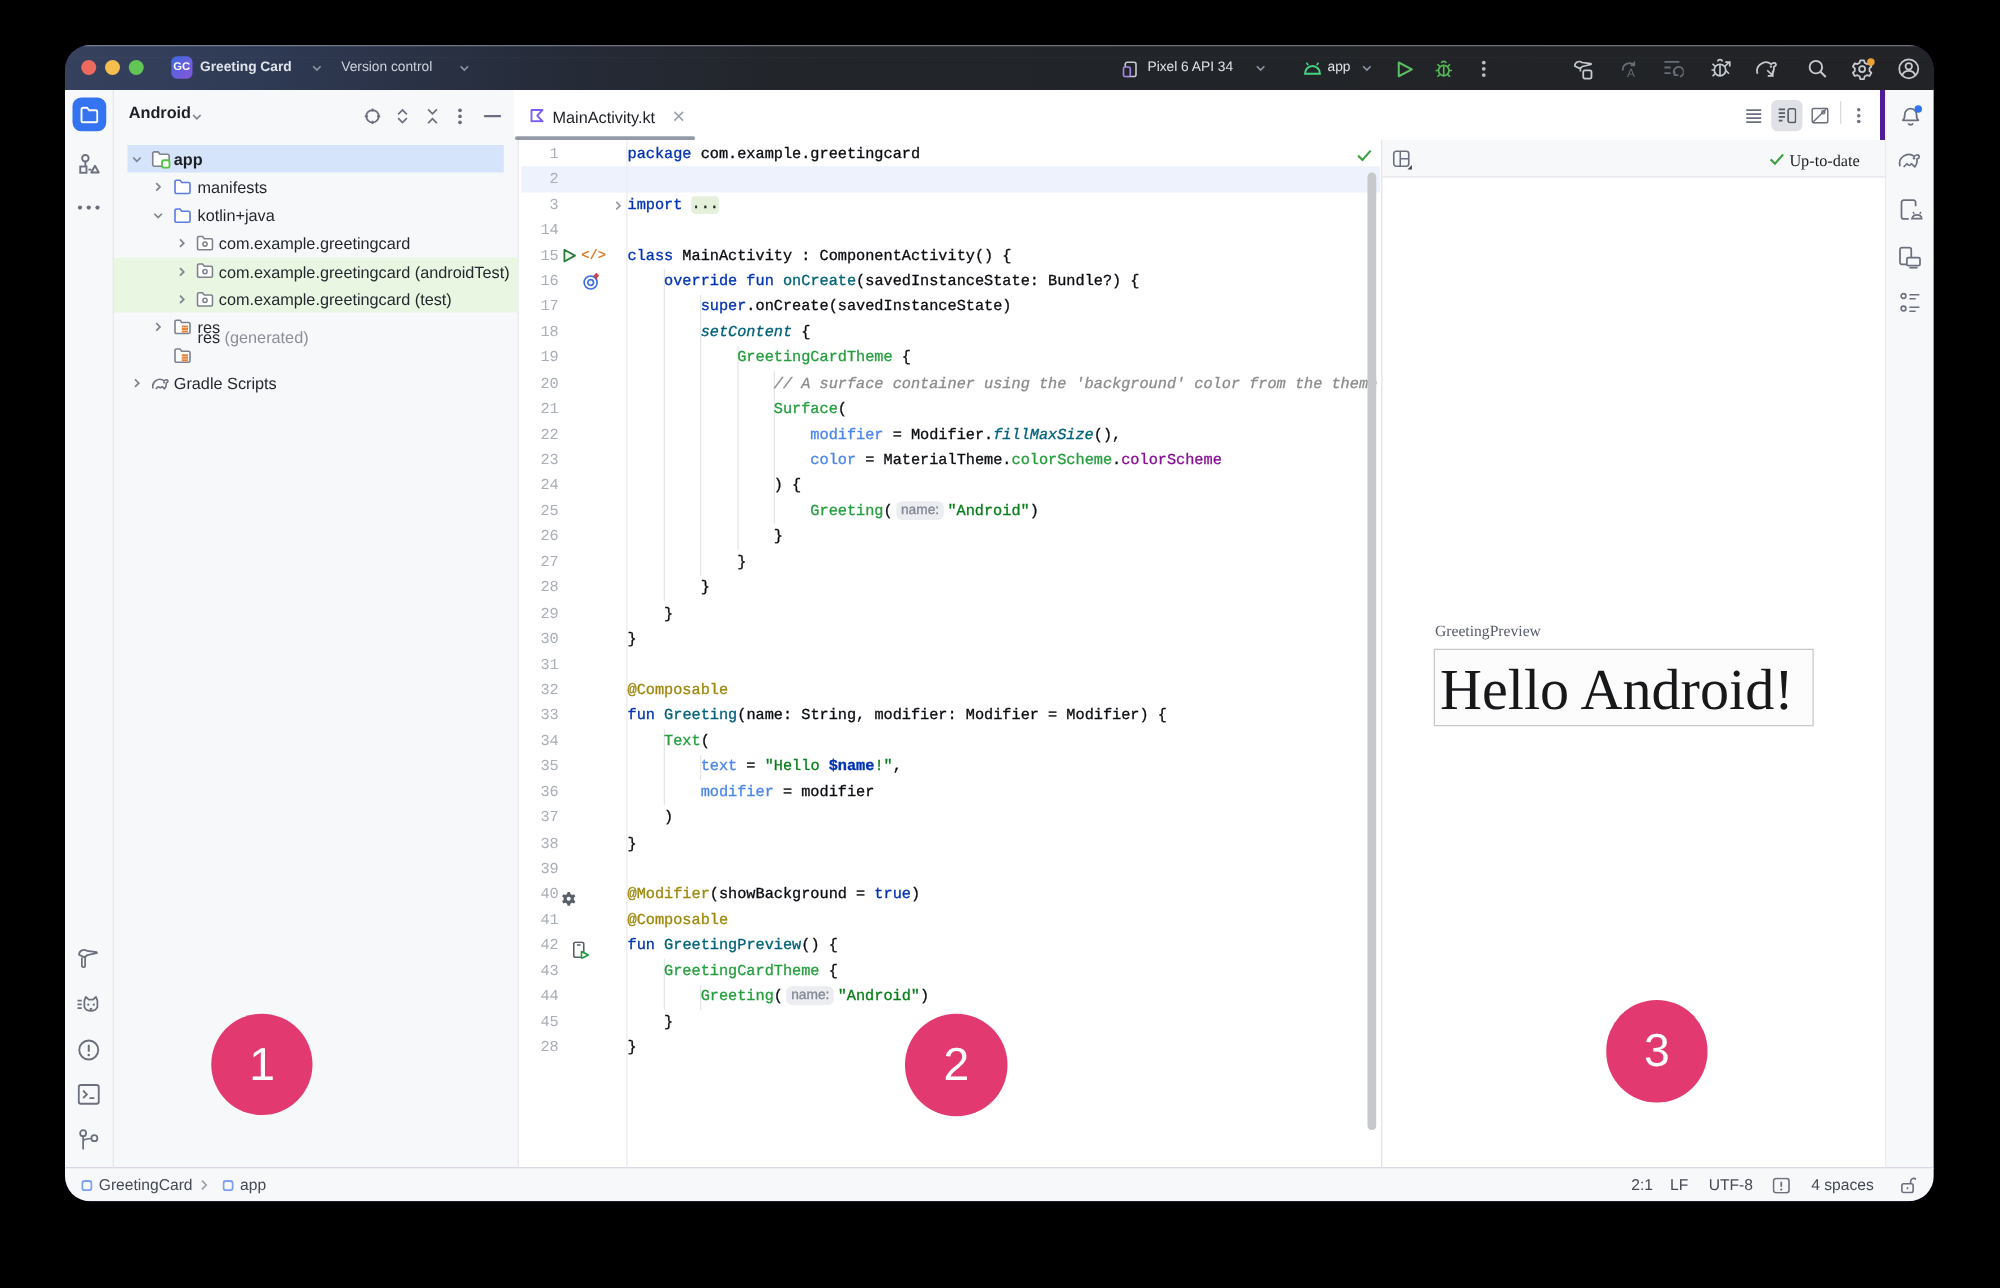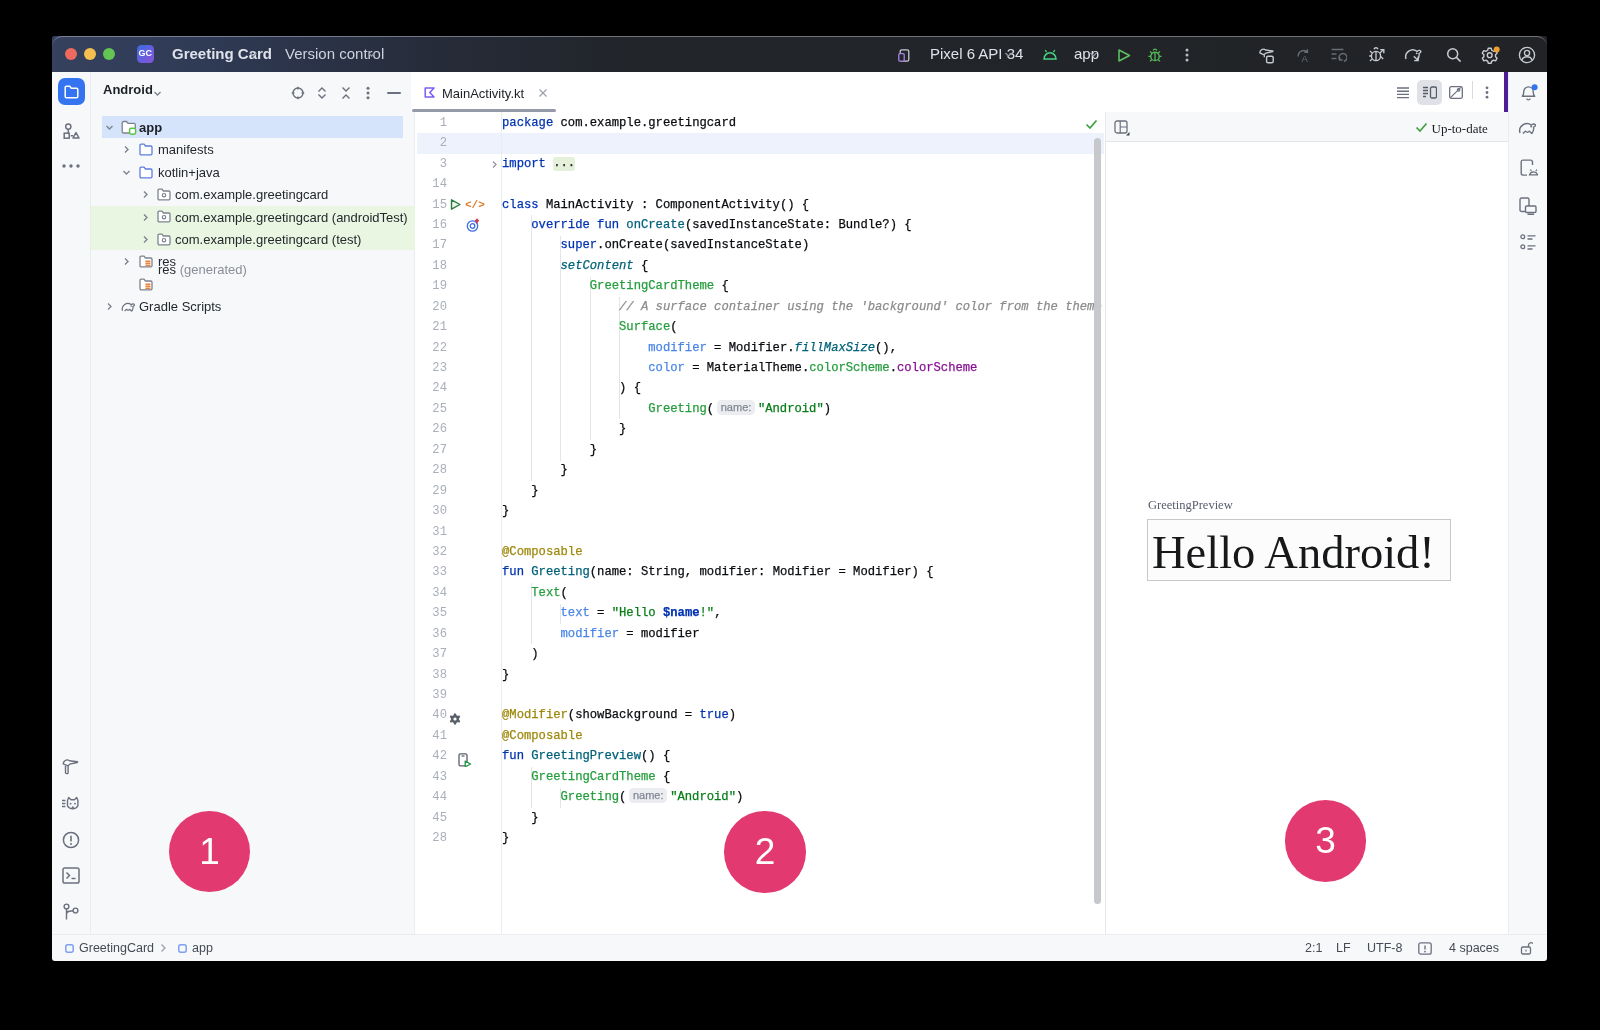--- a/index.html
+++ b/index.html
@@ -1,23 +1,23 @@
 <!DOCTYPE html>
 <html><head>
 <meta charset="utf-8">
 <style>
   html,body{margin:0;padding:0;background:#000;width:1600px;height:1030px;overflow:hidden;}
   *{box-sizing:border-box;}
   body{font-family:"Liberation Sans",sans-serif;}
   .abs{position:absolute;}
-  #win{position:absolute;left:52px;top:35.5px;width:1495px;height:925px;border-radius:3px;overflow:hidden;background:#4c1d95;}
+  #win{position:absolute;left:52px;top:35.5px;width:1495px;height:925px;border-radius:20px;overflow:hidden;background:#4c1d95;}
   #titlebar{position:absolute;left:0;top:0;width:1495px;height:36.5px;
     background:linear-gradient(90deg,#36415e 0%,#2f3a55 10%,#262c3a 25%,#22252a 38%,#212326 100%);}
   .tl{position:absolute;width:12px;height:12px;border-radius:50%;top:12.5px;}
-  #titlebar .txt{position:absolute;top:0;height:29px;line-height:36.5px;font-size:15px;margin-left:12px;}
+  #titlebar .txt{position:absolute;top:0;height:29px;line-height:36.5px;font-size:11px;}
   
   #lstrip{position:absolute;left:0;top:36.5px;width:39px;height:861.5px;background:#f7f8fa;border-right:1px solid #ebecf0;}
   
   #ppanel{position:absolute;left:39px;top:36.5px;width:324px;height:861.5px;background:#f7f8fa;border-right:1px solid #ebecf0;}
   
   #tabstrip{position:absolute;left:359px;top:36.5px;width:1093px;height:39.5px;background:#fff;text-align:center;}
   #editor{position:absolute;left:363px;top:76px;width:689.5px;height:822px;background:#fff;overflow:hidden;}
   #preview{position:absolute;left:1052.5px;top:76px;width:403.5px;height:822px;background:#fff;border-left:1px solid #e7e8ec;font-family:Liberation Serif, serif;}
   #rstrip{position:absolute;left:1456px;top:36.5px;width:39px;height:861.5px;background:#f7f8fa;border-left:1px solid #ebecf0;}
   #statusbar{position:absolute;left:0;top:898px;width:1495px;height:27px;background:#f7f8fa;border-top:1px solid #ebecf0;font-size:12.5px;color:#454a54;}

